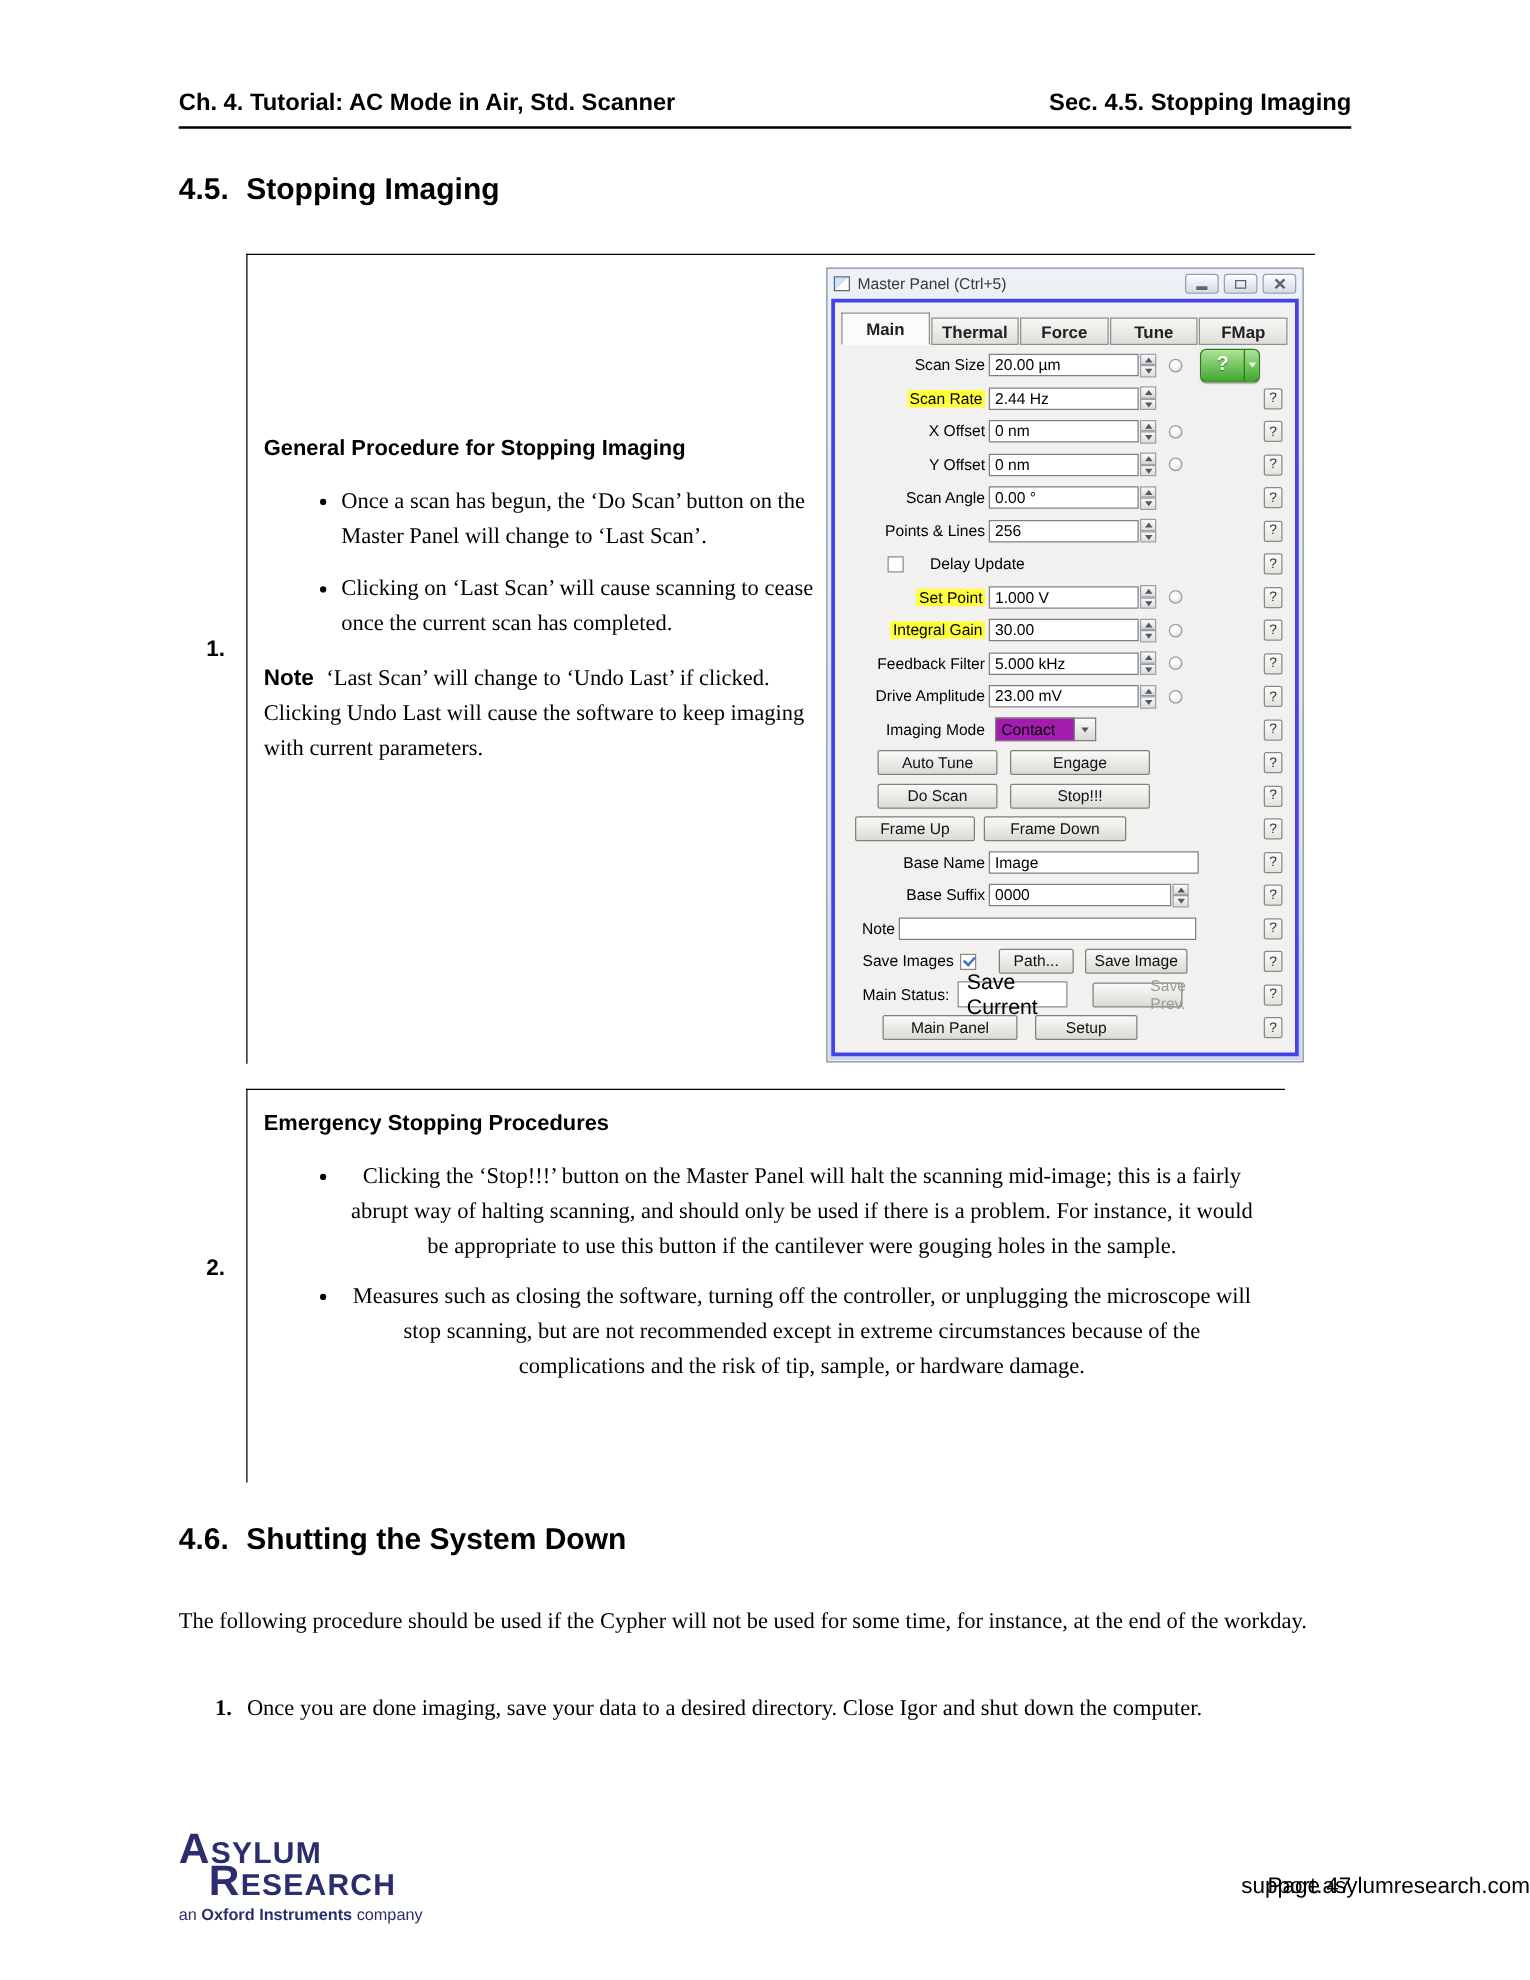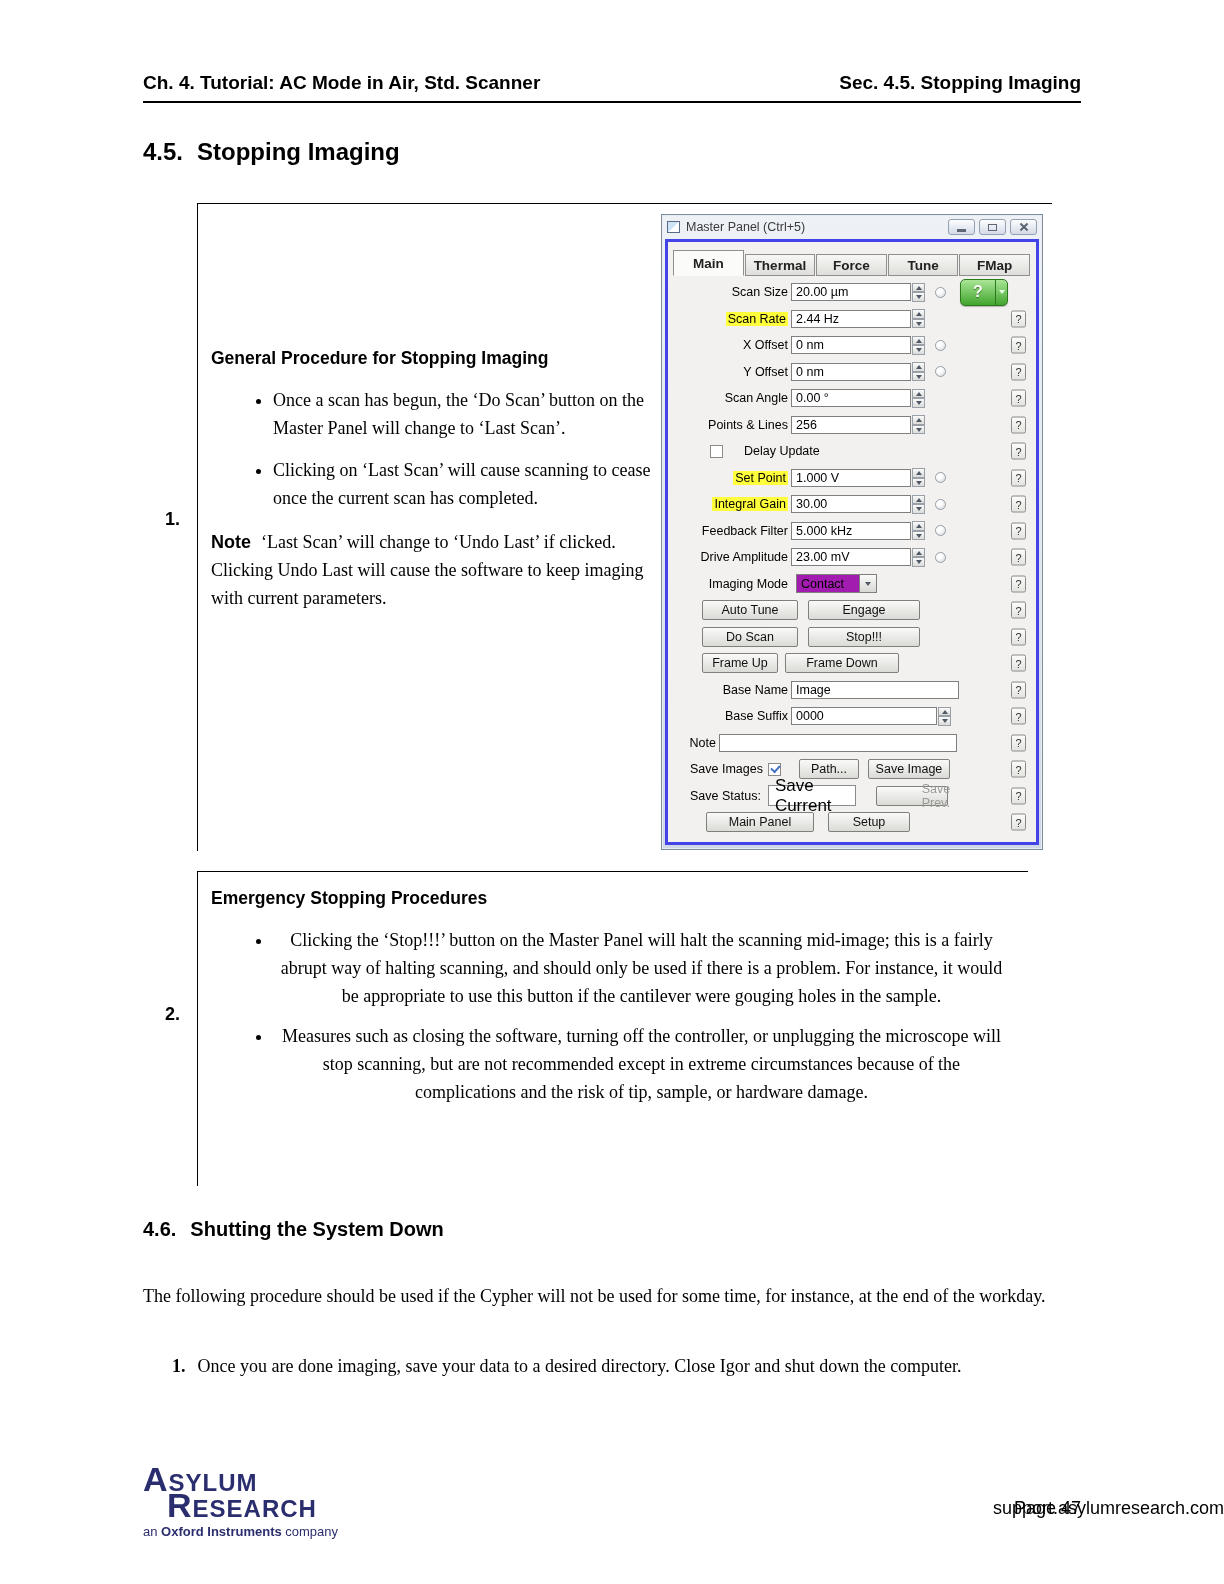--- a/index.html
+++ b/index.html
@@ -31,21 +31,21 @@
   .doc-body ul { margin:0 0 16px 0; padding-left:62px; }
   .doc-body li { margin-bottom:14px; }
   .notep .nlabel { font-family:"Liberation Sans", sans-serif; font-weight:bold; margin-right:10px; }
 
   .fig2-inner { padding:12px 18px 0 13px; }
   .fig2-inner ul { margin-top:14px;text-align:center; }
   .fig2-inner li { margin-bottom:12px; }
 
   
   .h2 { position:absolute; left:143px; top:1218px;
-        font-family:"Liberation Sans", sans-serif; font-weight:bold; font-size:20px; }
+        font-family:"Liberation Sans", sans-serif; font-weight:bold; font-size:24px; }
   .h2 .num { margin-right:14px; }
   .s2para { position:absolute; left:143px; top:1282px; width:905px; font-size:18px; line-height:29px; }
   .s2item { position:absolute; left:172px; top:1352px; width:865px; font-size:18px; line-height:29px; display:flex; }
   .s2item .inum { font-weight:bold; margin-right:12px; }
 
   
   .footer-center { position:absolute; left:0; right:0; top:1498px; text-align:right;
                    font-family:"Liberation Sans", sans-serif; font-size:18px; }
   .footer-page { position:absolute; right:143px; top:1498px;
                  font-family:"Liberation Sans", sans-serif; font-size:18px; }
@@ -375,21 +375,21 @@
           <div class="help">?</div>
         </div>
 
         <div class="prow">
           <div class="btn" style="margin-left:26px; width:96px">Do Scan</div>
           <div class="btn" style="margin-left:10px; width:112px">Stop!!!</div>
           <div class="help">?</div>
         </div>
 
         <div class="prow">
-          <div class="btn" style="margin-left:26px; width:76px">Frame Up</div>
+          <div class="btn" style="margin-left:8px; width:96px">Frame Up</div>
           <div class="btn" style="margin-left:7px; width:114px">Frame Down</div>
           <div class="help">?</div>
         </div>
 
         <div class="prow">
           <span class="plabel">Base Name</span>
           <div class="pfield wide">
               <span>Image</span>
             </div>
           <div class="help">?</div>
@@ -421,21 +421,21 @@
 
         <div class="prow">
           <span style="font-size:12.5px; margin-left:14px">Save Images</span>
           <div class="cb checked" style="margin-left:5px"></div>
           <div class="btn" style="margin-left:18px; width:60px">Path...</div>
           <div class="btn" style="margin-left:9px; width:82px">Save Image</div>
           <div class="help">?</div>
         </div>
 
         <div class="prow">
-          <span style="font-size:12.5px; margin-left:14px">Save Status:</span>
+          <span style="font-size:12.5px; margin-left:14px">Main Status:</span>
           <div class="flat" style="margin-left:7px; width:88px">
               <span>Save Current</span>
             </div>
           <div class="btn disabled" style="margin-left:20px; width:72px">Save Prev.</div>
           <div class="help">?</div>
         </div>
 
         <div class="prow">
           <div class="btn" style="margin-left:30px; width:108px">Main Panel</div>
           <div class="btn" style="margin-left:14px; width:82px">Setup</div>

